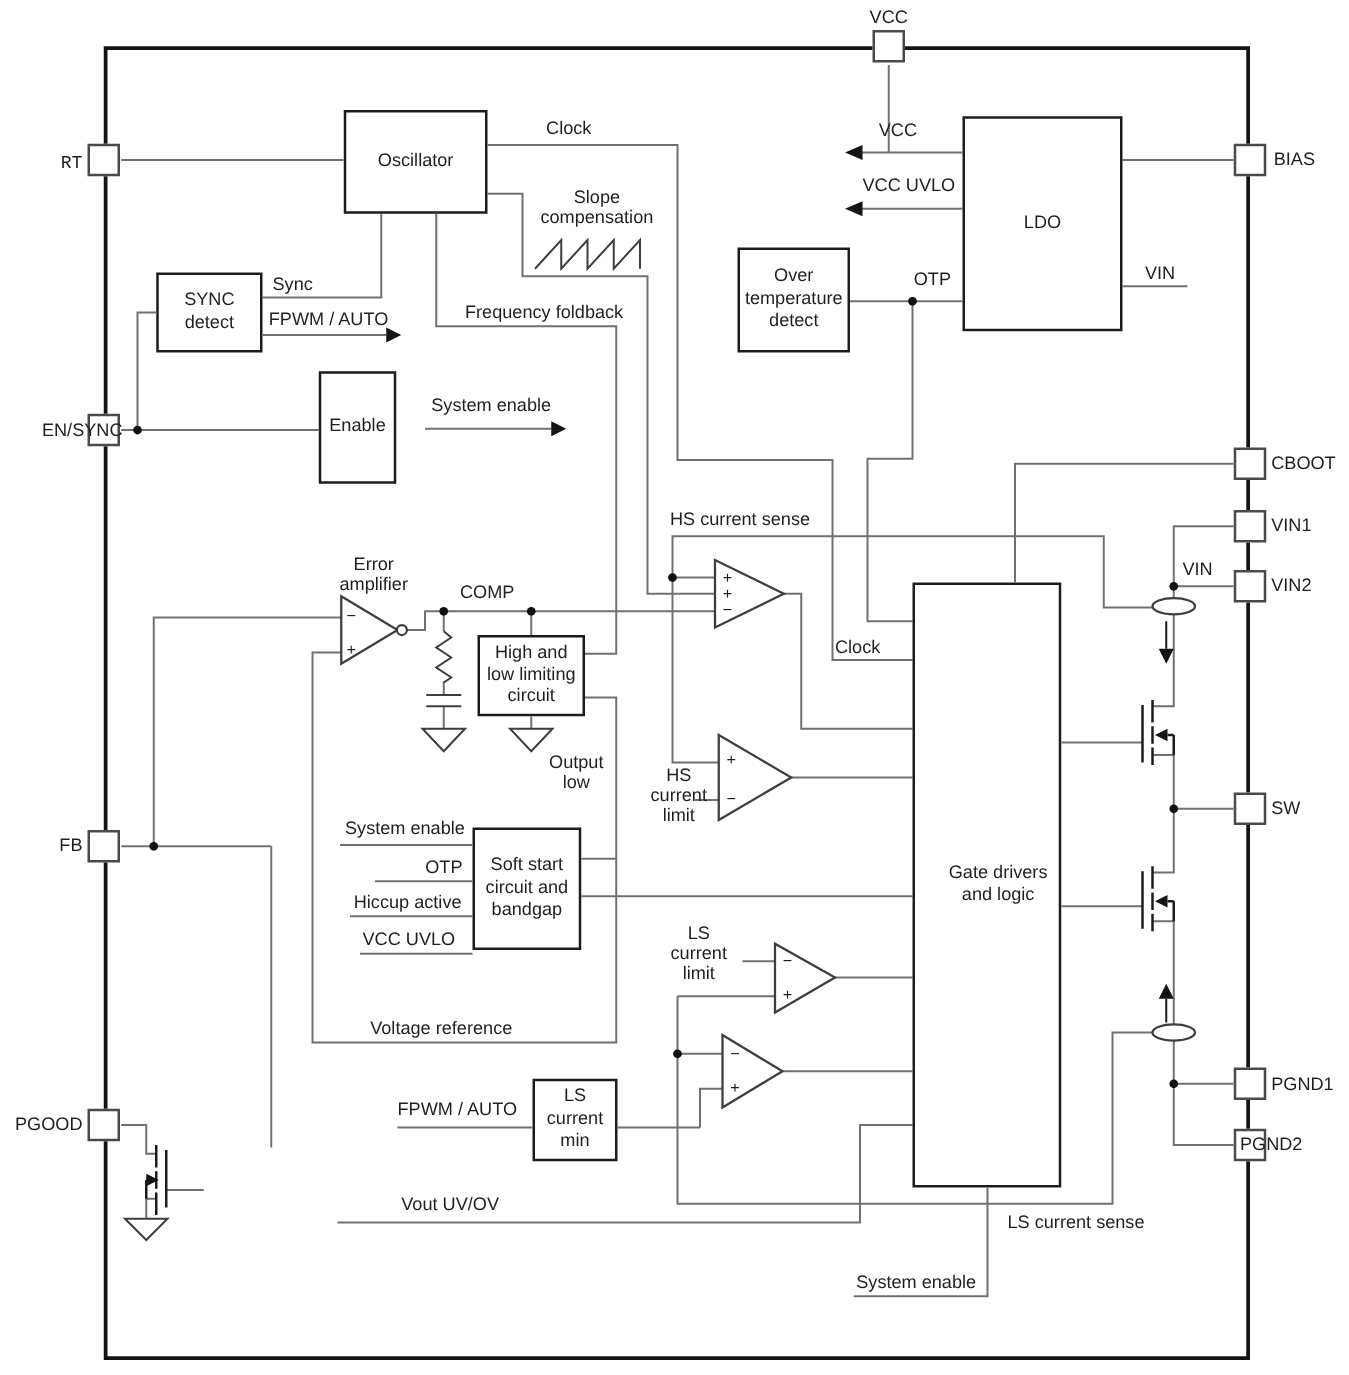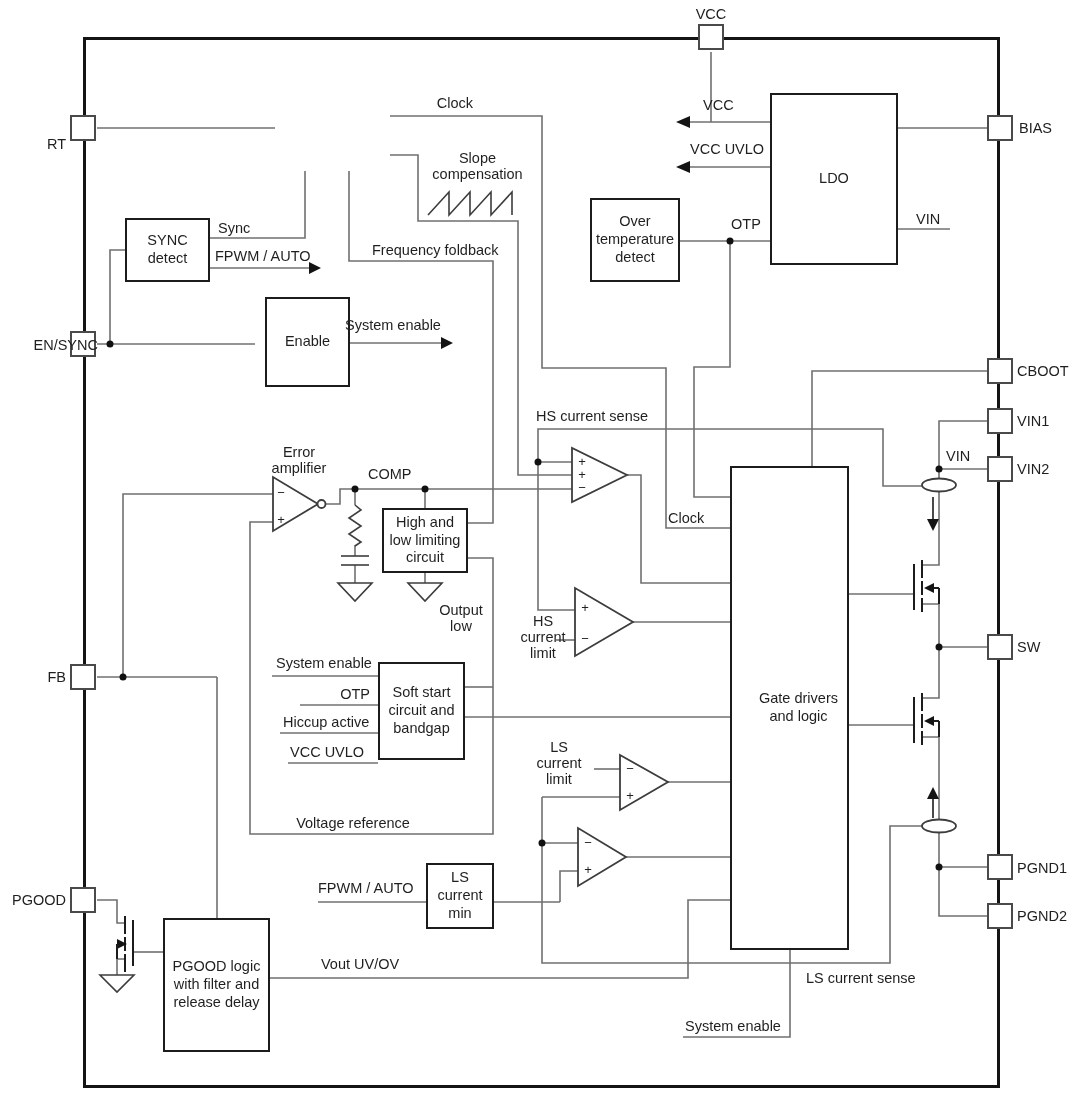--- a/index.html
+++ b/index.html
@@ -174,25 +174,28 @@
         <line x1="125" y1="916" x2="125" y2="934"></line>
           <line x1="125" y1="937" x2="125" y2="951"></line>
           <line x1="125" y1="954" x2="125" y2="972"></line>
         <line x1="133" y1="920" x2="133" y2="966"></line>
         <polygon points="127,944 117,939 117,949" fill="#141414" stroke="none"></polygon>
         <line x1="117" y1="944" x2="117" y2="959"></line>
       </g>
     </g>
   </svg>
 
+  <div class="blk" style="left:275px;top:88px;width:115px;height:83px;">
+      <span>Oscillator</span>
+    </div>
   <div class="blk" style="left:125px;top:218px;width:85px;height:64px;">
       <span>SYNC
 detect</span>
     </div>
-  <div class="blk" style="left:265px;top:297px;width:85px;height:90px;">
+  <div class="blk" style="left:255px;top:297px;width:62px;height:90px;">
       <span>Enable</span>
     </div>
   <div class="blk" style="left:590px;top:198px;width:90px;height:84px;">
       <span>Over
 temperature
 detect</span>
     </div>
   <div class="blk" style="left:382px;top:508px;width:86px;height:65px;">
       <span>High and
 low limiting
@@ -203,56 +206,51 @@
     </div>
   <div class="blk" style="left:378px;top:662px;width:87px;height:98px;">
       <span>Soft start
 circuit and
 bandgap</span>
     </div>
   <div class="blk" style="left:426px;top:863px;width:68px;height:66px;">
       <span>LS
 current
 min</span>
-    </div>
-  <div class="blk" style="left:163px;top:918px;width:107px;height:134px;">
-      <span>PGOOD logic
-with filter and
-release delay</span>
     </div>
   <div class="blk" style="left:730px;top:466px;width:119px;height:484px;padding-left:18px;">
       <span>Gate drivers
 and logic</span>
     </div>
 
   <div class="pin" style="left:698px;top:24px;"></div>
   <div class="pin" style="left:70px;top:115px;"></div>
   <div class="pin" style="left:70px;top:331px;"></div>
   <div class="pin" style="left:70px;top:664px;"></div>
   <div class="pin" style="left:70px;top:887px;"></div>
   <div class="pin" style="left:987px;top:115px;"></div>
   <div class="pin" style="left:987px;top:358px;"></div>
   <div class="pin" style="left:987px;top:408px;"></div>
   <div class="pin" style="left:987px;top:456px;"></div>
   <div class="pin" style="left:987px;top:634px;"></div>
   <div class="pin" style="left:987px;top:854px;"></div>
   <div class="pin" style="left:987px;top:903px;"></div>
 
   <div class="lbl ctr" style="left:686px;top:6px;width:50px;">VCC</div>
-  <div class="lbl rgt" style="left:18px;top:136px;width:48px;">RT</div>
+  <div class="lbl rgt" style="left:18px;top:123px;width:48px;font-family:Liberation Mono, monospace;">RT</div>
   <div class="lbl rgt" style="left:0px;top:337px;width:66px;padding-left:32px;">EN/SYNC</div>
   <div class="lbl rgt" style="left:18px;top:669px;width:48px;">FB</div>
   <div class="lbl rgt" style="left:4px;top:892px;width:62px;">PGOOD</div>
   <div class="lbl" style="left:1019px;top:120px;width:58px;">BIAS</div>
   <div class="lbl" style="left:1017px;top:363px;width:62px;">CBOOT</div>
   <div class="lbl" style="left:1017px;top:413px;width:60px;">VIN1</div>
   <div class="lbl" style="left:1017px;top:461px;width:60px;">VIN2</div>
   <div class="lbl" style="left:1017px;top:639px;width:60px;">SW</div>
   <div class="lbl" style="left:1017px;top:860px;width:62px;">PGND1</div>
-  <div class="lbl" style="left:1017px;top:908px;width:62px;">PGND2</div>
+  <div class="lbl" style="left:992px;top:908px;width:62px;">PGND2</div>
 
   <div class="lbl ctr" style="left:420px;top:95px;width:70px;">Clock</div>
   <div class="lbl ctr" style="left:415px;top:150px;width:125px;">Slope
 compensation</div>
   <div class="lbl" style="left:218px;top:220px;width:45px;">Sync</div>
   <div class="lbl" style="left:215px;top:248px;width:105px;">FPWM / AUTO</div>
   <div class="lbl" style="left:372px;top:242px;width:140px;">Frequency foldback</div>
   <div class="lbl" style="left:345px;top:317px;width:105px;">System enable</div>
   <div class="lbl" style="left:703px;top:97px;width:48px;">VCC</div>
   <div class="lbl" style="left:690px;top:141px;width:85px;">VCC UVLO</div>

